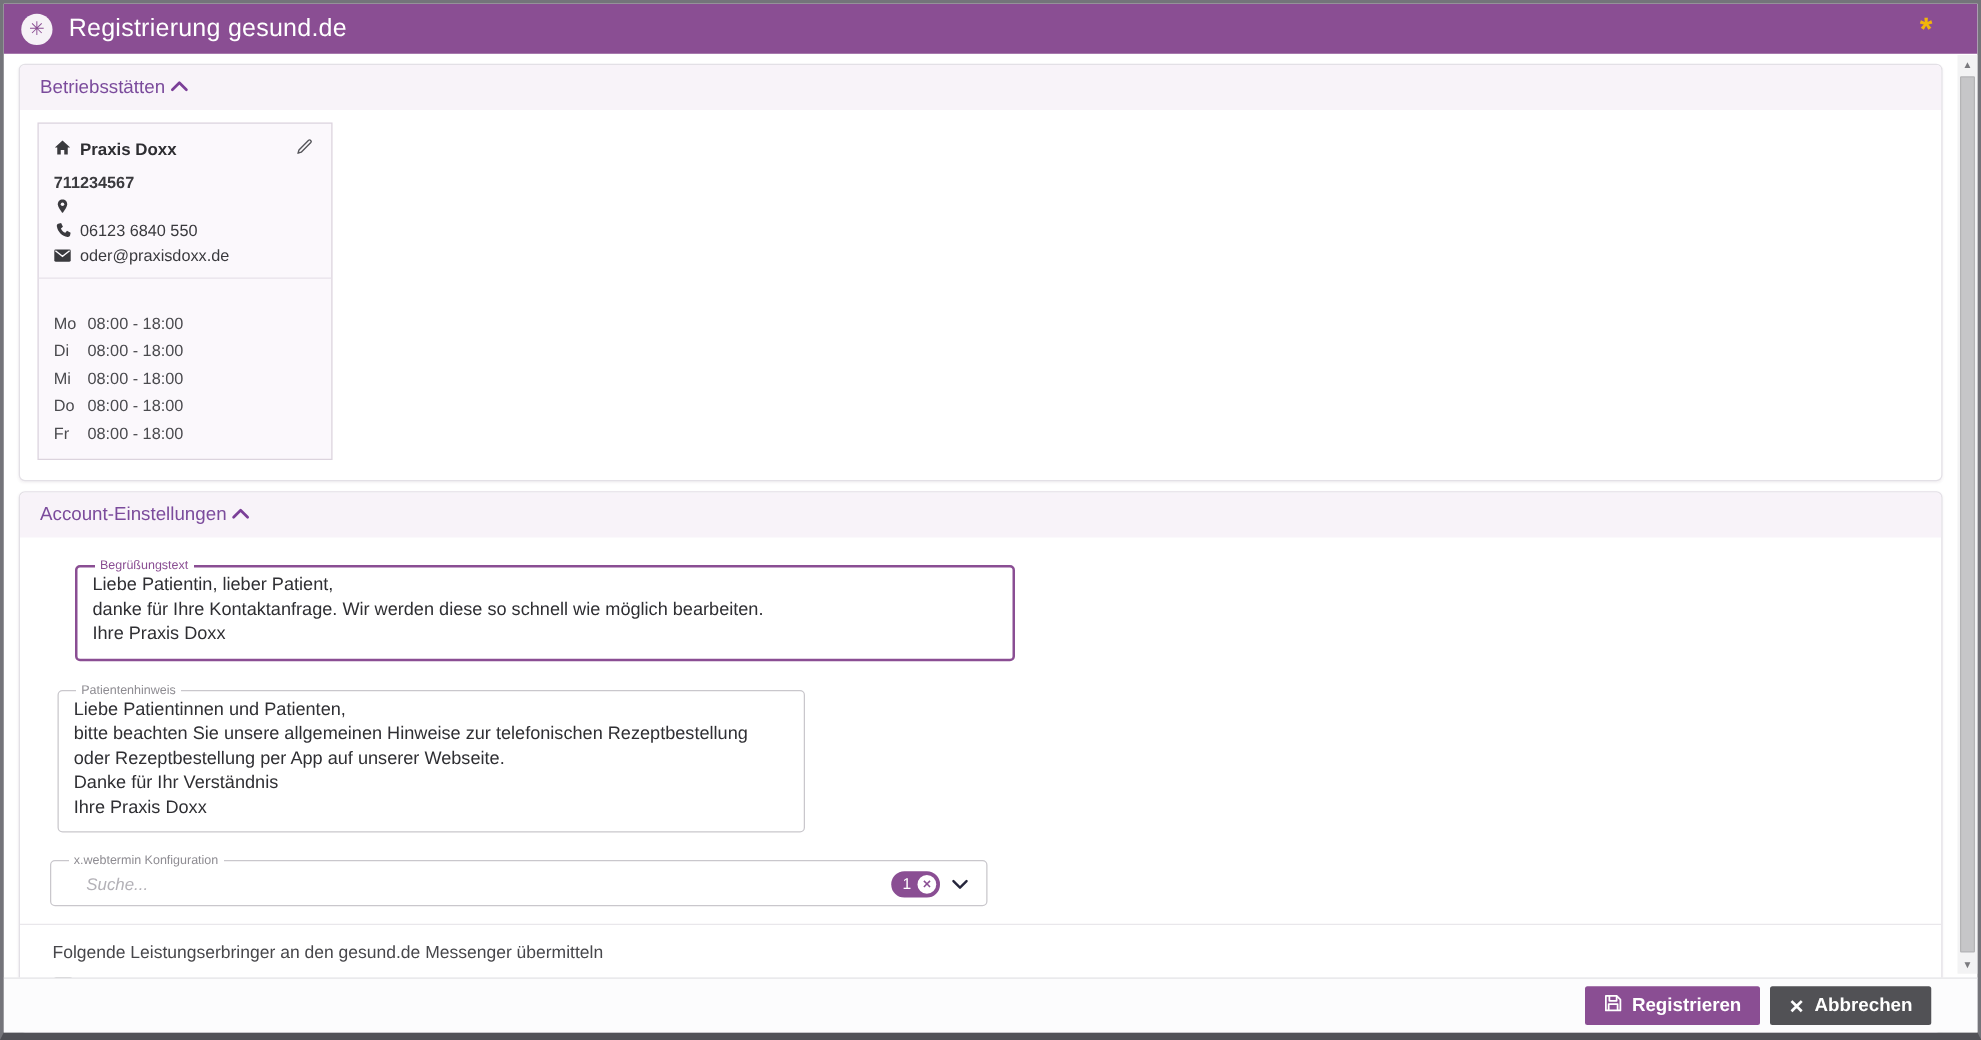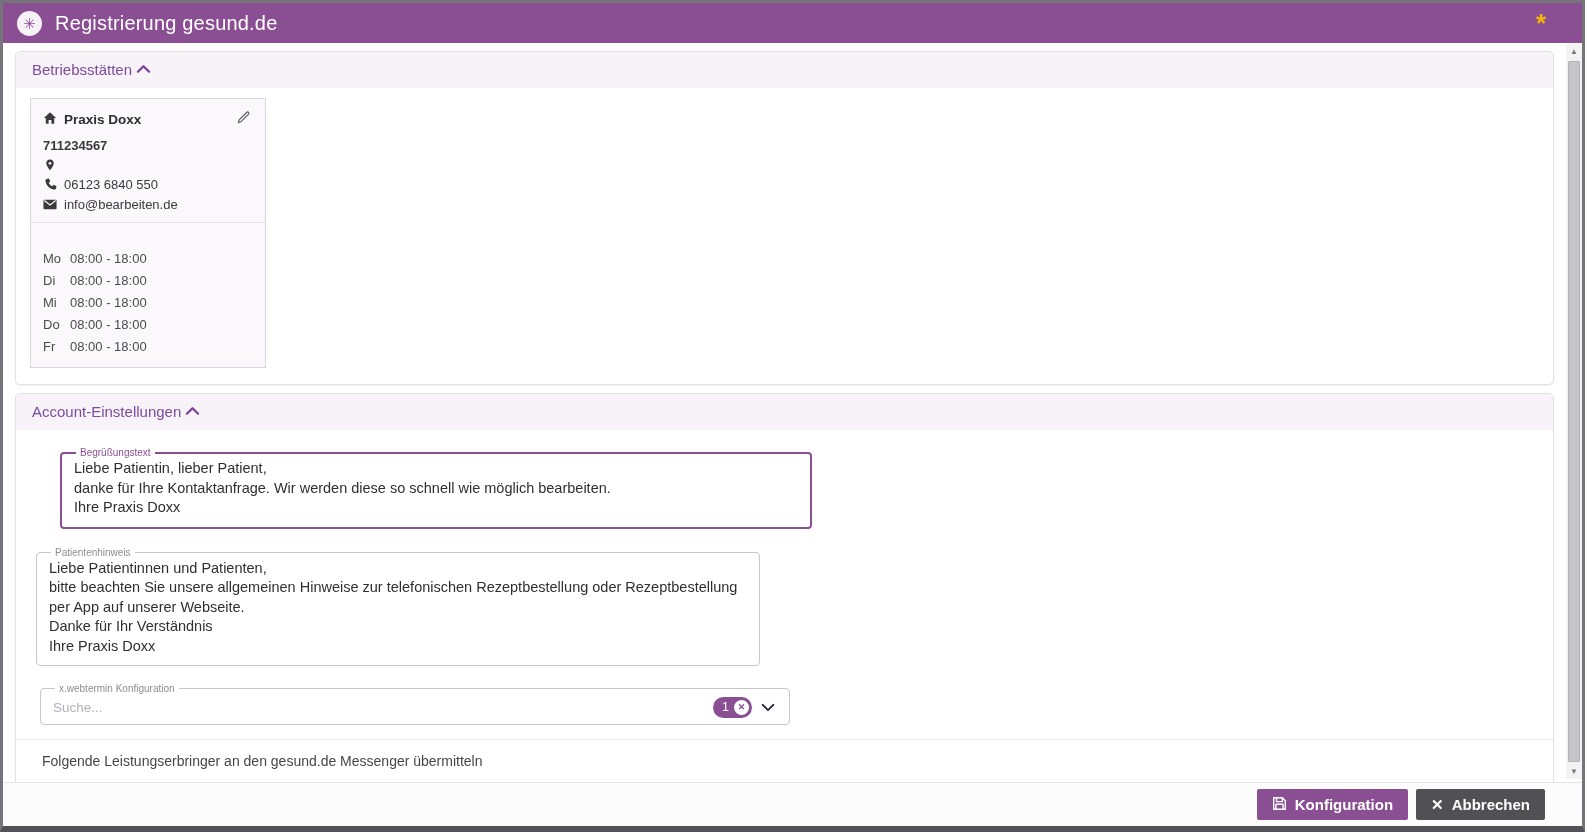--- a/index.html
+++ b/index.html
@@ -67,25 +67,25 @@
   .chk.unchecked { background:#fff; border:2px solid #55555a; }
   .chk-label { font-size:14px; color:#2e2e32; }
 
   fieldset { border:1px solid #c9c7cc; border-radius:4px; padding:1px 12px 9px 12px; background:#fff; }
   legend { font-size:10px; color:#8e8c92; padding:0 4px; margin-left:2px; }
   fieldset.focused { border:2px solid #8a4e93; }
   fieldset.focused legend { color:#8a4e93; }
   .ta { font-size:14.5px; line-height:19.5px; color:#2f2f33; white-space:pre-wrap; min-height:20px; cursor:text; }
 
   .fs-greeting { width:752px; margin:4px 0 0 30px; }
-  .fs-patient  { width:724px; margin:18px 0 0 6px; }
+  .fs-patient  { width:598px; margin:18px 0 0 16px; }
   .fs-webtermin{ width:750px; margin:17px 0 0 10px; padding-bottom:5px; }
 
   .webtermin-row { display:flex; align-items:center; height:24px; }
-  .search-ph { color:#b3b1b7; font-size:13.5px; flex:1; cursor:text; }
+  .search-ph { font-style:italic; color:#b3b1b7; font-size:13.5px; flex:1; cursor:text;margin-left:16px; }
   .count-badge { background:#8a4e93; border-radius:12px; height:21px; display:flex; align-items:center;
     gap:5px; padding:0 3px 0 9px; color:#fff; font-size:12.5px; cursor:pointer; }
   .badge-x { width:15px; height:15px; border-radius:50%; background:#fff; color:#8a4e93;
     display:flex; align-items:center; justify-content:center; font-size:9px; font-weight:700; }
   .dd-chev { background:none; border:none; cursor:pointer; display:flex; margin-left:7px; padding:2px; }
 
   .section-divider { border:none; border-top:1px solid #e9e7eb; margin:14px -14px 0 -14px; }
   .messenger-caption { font-size:14px; color:#47474b; margin:13px 0 0 12px; }
   .provider-row { display:flex; align-items:center; gap:11px; margin-top:13px; }
   .provider-row.lvl0 { margin-left:12px; }
@@ -164,21 +164,21 @@
             </span>
             <span>06123 6840 550</span>
           </div>
           <div class="card-row">
             <span class="ic">
               <svg width="14" height="11" viewBox="0 0 16 12">
                   <rect x="0.5" y="0.5" width="15" height="11" rx="1.2" fill="#3a3a3e"></rect>
                   <path d="M1.5 1.5 L8 6.6 L14.5 1.5" fill="none" stroke="#fbf8fc" stroke-width="1.3"></path>
                 </svg>
             </span>
-            <span>info@bearbeiten.de</span>
+            <span>oder@praxisdoxx.de</span>
           </div>
           <div class="card-hours">
             <div class="hour-row">
               <span class="hour-day">Mo</span>
               <span>08:00 - 18:00</span>
             </div>
             <div class="hour-row">
               <span class="hour-day">Di</span>
               <span>08:00 - 18:00</span>
             </div>
@@ -267,21 +267,21 @@
 
   <div class="footer">
     <button class="btn btn-register">
       <span>
         <svg width="15" height="15" viewBox="0 0 16 16" fill="none" stroke="#fff" stroke-width="1.5" stroke-linejoin="round">
           <path d="M1.8 1.8 h9.2 l3.2 3.2 v9.2 h-12.4 z"></path>
           <path d="M4.8 1.8 v4.2 h6.2 v-4.2"></path>
           <path d="M4.2 14.2 v-5.4 h7.6 v5.4"></path>
         </svg>
       </span>
-      <span>Konfiguration</span>
+      <span>Registrieren</span>
     </button>
     <button class="btn btn-cancel">
       <span class="x-glyph">✕</span>
       <span>Abbrechen</span>
     </button>
   </div>
 
 </div>
 
 </body></html>

